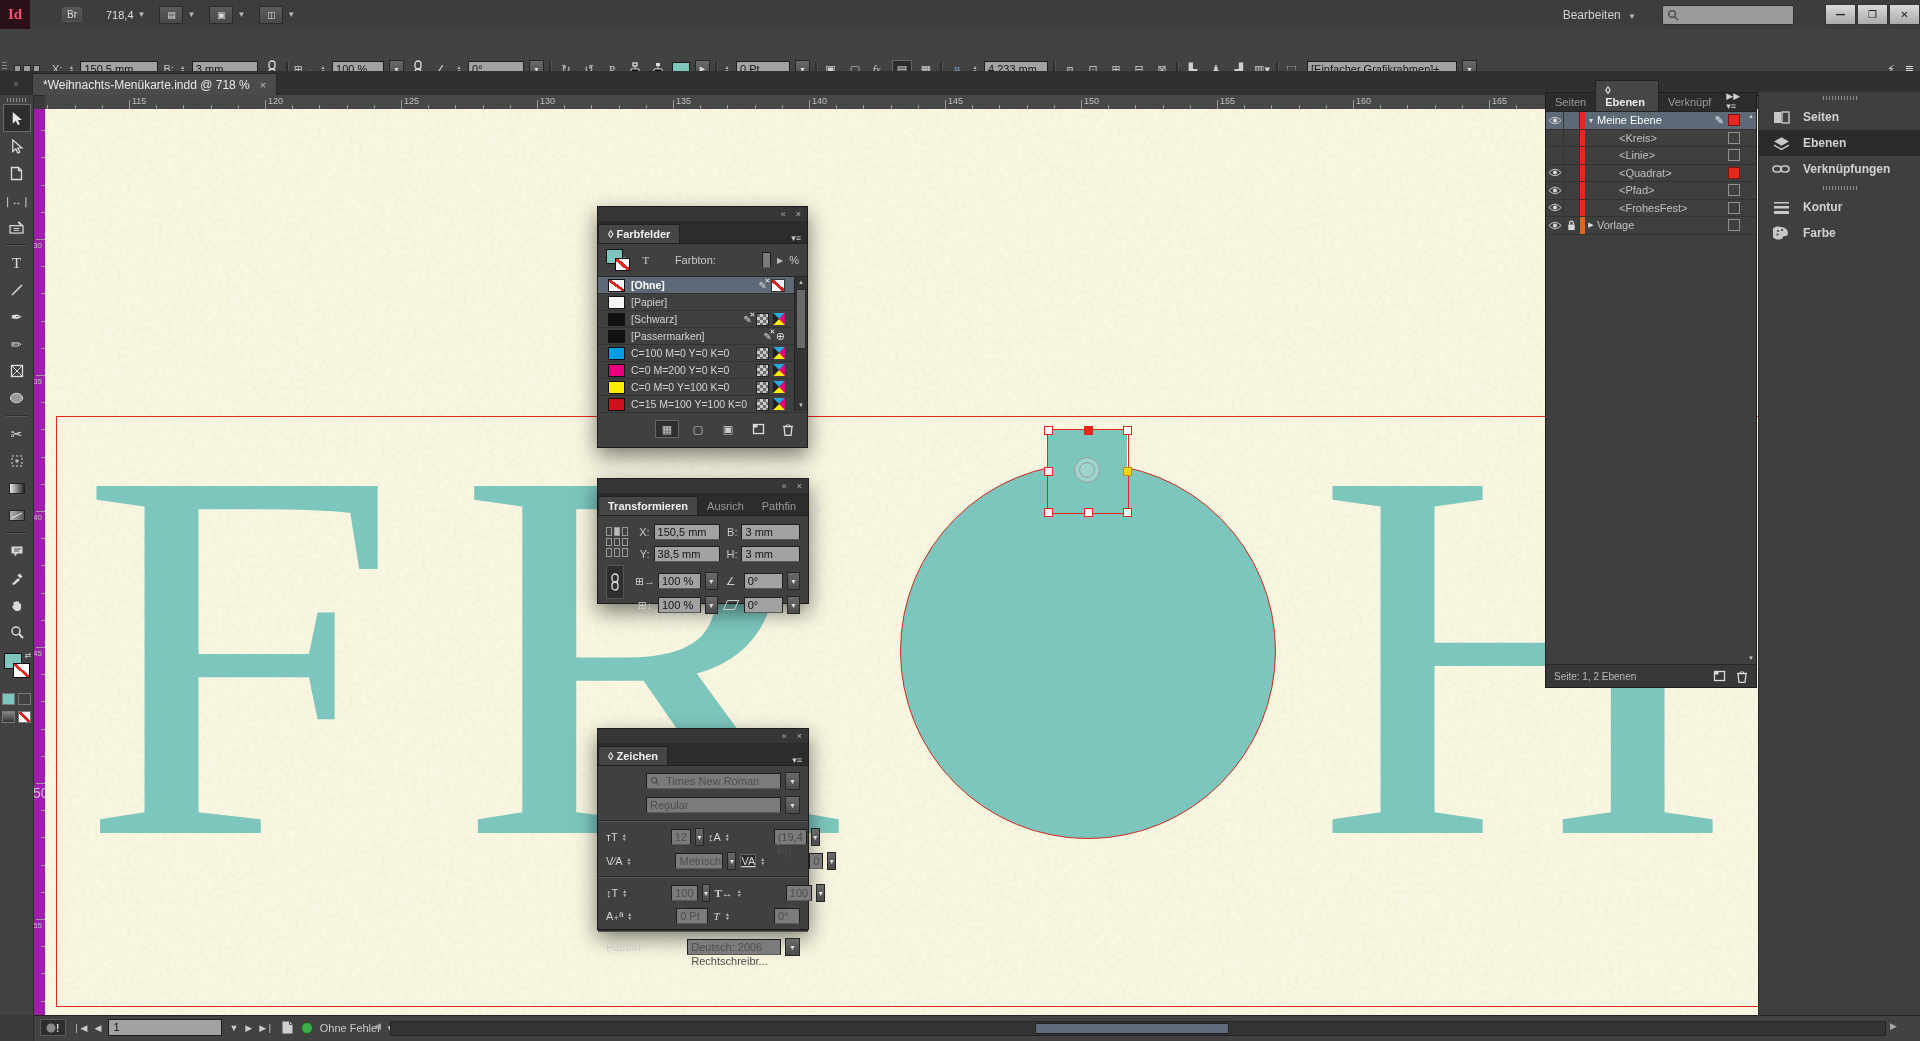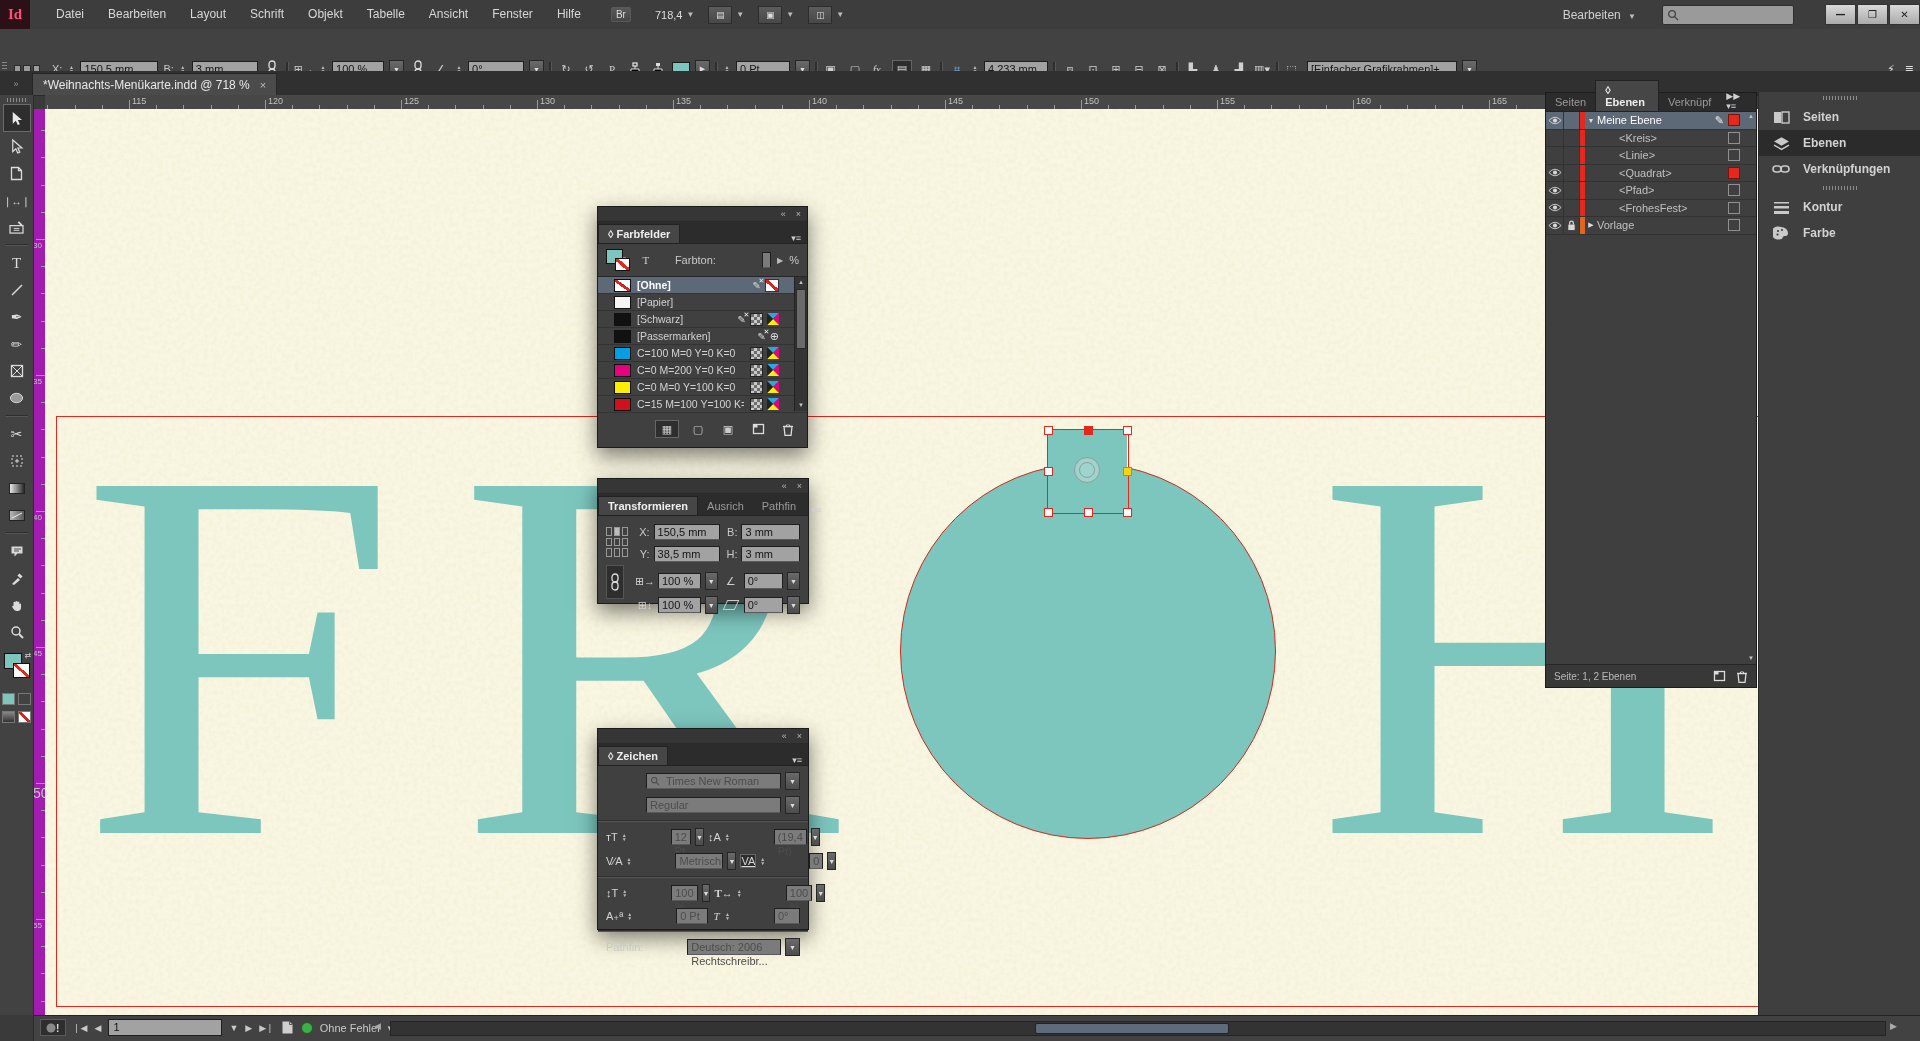--- a/index.html
+++ b/index.html
@@ -96,21 +96,21 @@
   .in.dis{background:#7b7b7b;color:#4d4d4d;margin-left:40px;}
   .cicon{width:20px;color:#d5d5d5;font-size:11px;text-align:center;}
   .hr{height:1px;background:#2e2e2e;border-bottom:1px solid #555;margin:6px 0;}
   
   #swctrl{display:flex;align-items:center;gap:6px;padding:4px 8px;height:24px;}
   .swproxy{position:relative;width:26px;height:22px;}
   .swproxy .f{position:absolute;left:0;top:0;width:15px;height:13px;background:#7cc6be;border:1px solid #111;}
   .swproxy .s{position:absolute;left:9px;top:9px;width:13px;height:11px;border:1px solid #111;
               background:linear-gradient(to top right,#fff 40%,#e4281e 40% 60%,#fff 60%);}
   #swlist{position:relative;border-top:1px solid #262626;}
-  .swrow{display:flex;align-items:center;height:16px;border-bottom:1px solid #333;padding:0 16px;gap:6px;color:#d2d2d2;}
+  .swrow{display:flex;align-items:center;height:16px;border-bottom:1px solid #333;padding:0 10px;gap:6px;color:#d2d2d2;}
   .swrow.sel{background:#5d6977;color:#fff;font-weight:bold;}
   .swbox{width:15px;height:11px;border:1px solid #101010;flex:none;}
   .swname{flex:1;font-size:10.5px;white-space:nowrap;overflow:hidden;}
   .swico{display:flex;gap:4px;align-items:center;margin-right:12px;}
   .checker{width:11px;height:11px;background:repeating-conic-gradient(#c9c9c9 0 25%,#6e6e6e 0 50%) 0 0/6px 6px;border:1px solid #222;display:inline-block;}
   .cmyk{width:12px;height:12px;display:inline-block;}
   .nonebox{width:12px;height:11px;background:linear-gradient(to top right,#fff 40%,#d22 40% 60%,#fff 60%);border:1px solid #333;display:inline-block;}
   .noprint{position:relative;color:#d8d8d8;font-size:10px;}
   .noprint::after{content:"✕";position:absolute;left:6px;top:-3px;font-size:7px;color:#eee;}
   .vsb{position:absolute;right:0;top:0;width:12px;bottom:0;background:#343434;border-left:1px solid #222;}
@@ -153,31 +153,20 @@
   .sbarrow{position:absolute;top:1021px;color:#aaa;font-size:9px;}
   svg{display:block;}
 </style>
 </head>
 <body>
 
 <div id="app">
 
   <div id="menubar" class="abs">
     <div id="applogo">Id</div>
-    <div id="menus" style="display:flex;">
-        <span class="menu">Datei</span>
-        <span class="menu">Bearbeiten</span>
-        <span class="menu">Layout</span>
-        <span class="menu">Schrift</span>
-        <span class="menu">Objekt</span>
-        <span class="menu">Tabelle</span>
-        <span class="menu">Ansicht</span>
-        <span class="menu">Fenster</span>
-        <span class="menu">Hilfe</span>
-      </div>
     <span class="mbtn">Br</span>
     <span id="zoomval">718,4</span>
     <span class="caret">▼</span>
     <span class="viewbtn">▤</span>
       <span class="caret">▼</span>
     <span class="viewbtn">▣</span>
       <span class="caret">▼</span>
     <span class="viewbtn">◫</span>
       <span class="caret">▼</span>
     <div id="mright">

